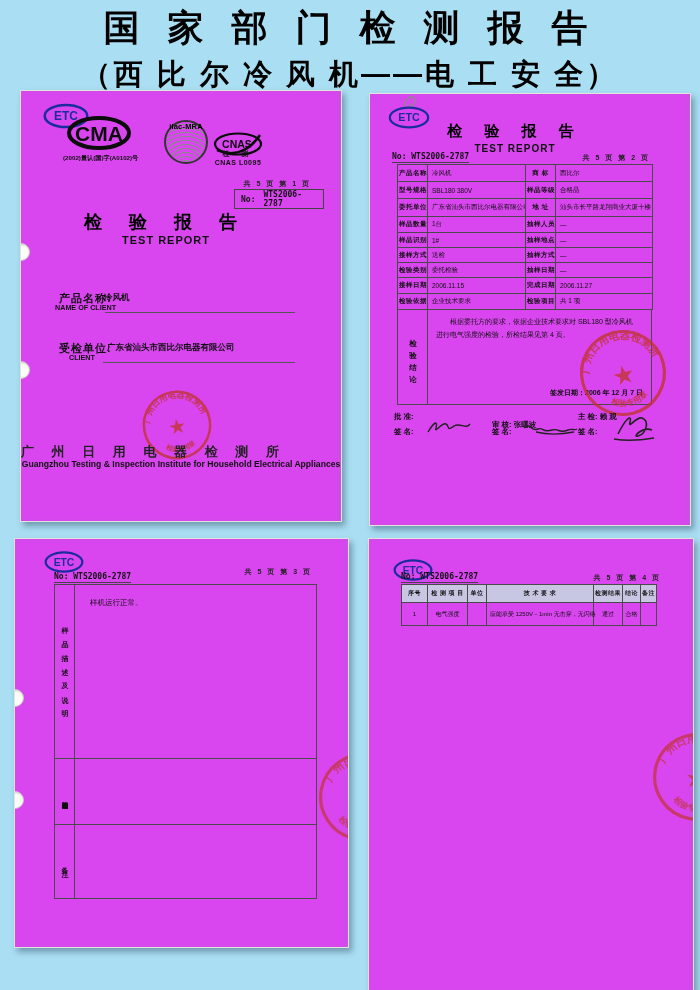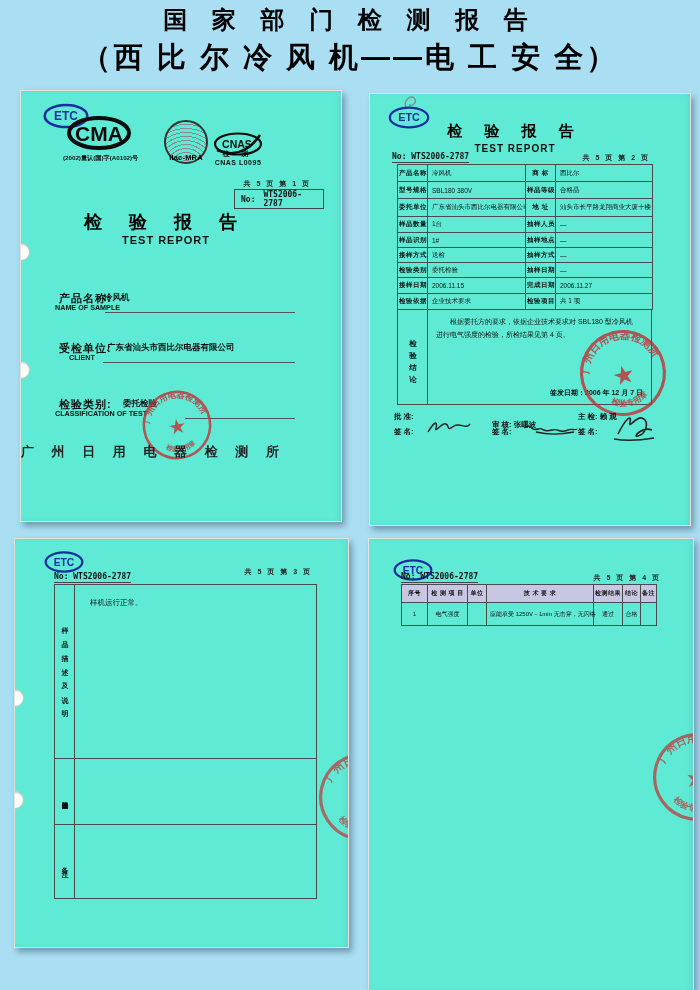--- a/index.html
+++ b/index.html
@@ -1,25 +1,25 @@
 <!DOCTYPE html>
 <html><head>
 <meta charset="utf-8">
 <style>
   html,body{margin:0;padding:0;}
   body{width:700px;height:990px;background:#aadef2;font-family:"Liberation Sans","DejaVu Sans",sans-serif;color:#111;}
   .canvas{position:relative;width:700px;height:990px;overflow:hidden;background:#aadef2;}
 
   
   .banner{position:absolute;top:0;left:0;width:700px;text-align:center;color:#000;}
-  .b1{margin-top:4px;font-size:24px;font-weight:bold;letter-spacing:9px;}
+  .b1{margin-top:4px;font-size:36px;font-weight:bold;letter-spacing:9px;}
   .b2{margin-top:2px;font-size:29px;font-weight:bold;letter-spacing:3px;}
 
   
-  .doc{position:absolute;background:#5eead4;overflow:hidden;
+  .doc{position:absolute;background:#d946ef;overflow:hidden;
        box-shadow:3px 4px 6px rgba(40,70,95,.45), inset -3px 0 6px -3px rgba(120,140,160,.35);
        border:1px solid #e3e3dd;}
   .d1{left:20px;top:90px;width:320px;height:430px;}
   .d2{left:369px;top:93px;width:320px;height:431px;}
   .d3{left:14px;top:538px;width:333px;height:408px;}
   .d4{left:368px;top:538px;width:324px;height:452px;}
 
   .hole{position:absolute;left:-9px;width:16px;height:16px;border-radius:50%;
         background:#fcfcf9;border:1px solid #c6c6c2;box-shadow:inset 1px 1px 2px rgba(0,0,0,.18);}
 
@@ -27,21 +27,21 @@
 
   
   .rtitle{font-size:18px;font-weight:bold;letter-spacing:11px;color:#000;text-align:center;}
   .rtitle-en{font-size:11px;font-weight:bold;letter-spacing:1px;text-align:center;}
   .pagelabel{font-size:7px;font-weight:bold;letter-spacing:2px;color:#222;}
   .noline{font-size:8px;font-weight:bold;font-family:"DejaVu Sans Mono","Liberation Mono",monospace;}
   .noline.u{border-bottom:1px solid #444;padding-bottom:1px;}
 
   
   .cma-cap{font-size:6.2px;font-weight:bold;white-space:nowrap;color:#111;}
-  .ilac{width:40px;height:40px;border-radius:50%;border:2px solid #333;display:flex;align-items:flex-end;justify-content:center;
+  .ilac{width:40px;height:40px;border-radius:50%;border:2px solid #333;display:flex;align-items:flex-start;justify-content:center;
         background:repeating-radial-gradient(circle at 50% 115%, rgba(255,255,255,0) 0 3px, #8a8a8a 3px 4px);}
   .ilac span{font-size:7.5px;font-weight:900;color:#000;letter-spacing:.2px;}
   .cnas-sub1{font-size:7px;font-weight:bold;letter-spacing:5px;text-align:center;}
   .cnas-sub2{font-size:7px;font-weight:bold;text-align:center;letter-spacing:.5px;}
   .nobox{border:1px solid #444;height:18px;display:flex;align-items:center;padding:0 6px;gap:8px;}
 
   
   .field{position:absolute;left:38px;width:236px;height:26px;}
   .f-cn{position:absolute;left:0;top:0;font-size:11px;font-weight:bold;letter-spacing:1px;white-space:nowrap;}
   .f-en{position:absolute;top:12px;font-size:7.2px;font-weight:bold;white-space:nowrap;}
@@ -135,48 +135,43 @@
       <span class="noline">No:</span>
       <span class="noline">WTS2006-2787</span>
     </div>
 
     <div class="abs rtitle" style="left:0;right:30px;top:119px;">检 验 报 告</div>
     <div class="abs rtitle-en" style="left:0;right:30px;top:143px;">TEST REPORT</div>
 
     <div class="field fa" style="top:200px;">
       <span class="f-cn">产品名称:</span>
       <span class="f-val">冷风机</span>
-      <span class="f-en">NAME OF SAMPLE</span>
+      <span class="f-en">NAME OF CLIENT</span>
       <span class="f-line"></span>
     </div>
     <div class="field fb" style="top:250px;">
       <span class="f-cn">受检单位:</span>
       <span class="f-val">广东省汕头市西比尔电器有限公司</span>
       <span class="f-en">CLIENT</span>
-      <span class="f-line"></span>
-    </div>
-    <div class="field fc" style="top:306px;">
-      <span class="f-cn">检验类别:</span>
-      <span class="f-val">委托检验</span>
-      <span class="f-en">CLASSIFICATION OF TEST</span>
       <span class="f-line"></span>
     </div>
 
     <div class="stamp" style="left:120px;top:298px;width:72px;height:72px;transform:rotate(-10deg);">
       <svg viewBox="0 0 100 100">
         <circle cx="50" cy="50" r="46" fill="none" stroke="#c23438" stroke-width="3.5"></circle>
         <path id="a1t" d="M 14,62 A 38,38 0 1 1 86,62" fill="none"></path>
         <text font-size="11.5" font-weight="bold" fill="#c23438"><textPath href="#a1t" startOffset="50%" text-anchor="middle">广州日用电器检测所</textPath></text>
         <text x="50" y="62" text-anchor="middle" font-size="28" fill="#c23438">★</text>
         <path id="a1b" d="M 22,72 A 34,34 0 0 0 78,72" fill="none"></path>
         <text font-size="9" font-weight="bold" fill="#c23438"><textPath href="#a1b" startOffset="50%" text-anchor="middle">检验专用章</textPath></text>
       </svg>
     </div>
 
     <div class="abs foot-cn" style="left:0;right:10px;top:352px;">广 州 日 用 电 器 检 测 所</div>
+    <div class="abs foot-en" style="left:0;right:0;top:368px;">Guangzhou Testing &amp; Inspection Institute for Household Electrical Appliances</div>
   </div>
 
   <div class="doc d2">
 
     <div class="abs" style="left:32px;top:0px;">
       <svg width="18" height="16" viewBox="0 0 18 16">
           <path d="M4,13 C1,7 8,1 12,4 C16,7 11,13 7,11" fill="none" stroke="#8a8a8a" stroke-width="1.4"></path>
         </svg>
     </div>
 

